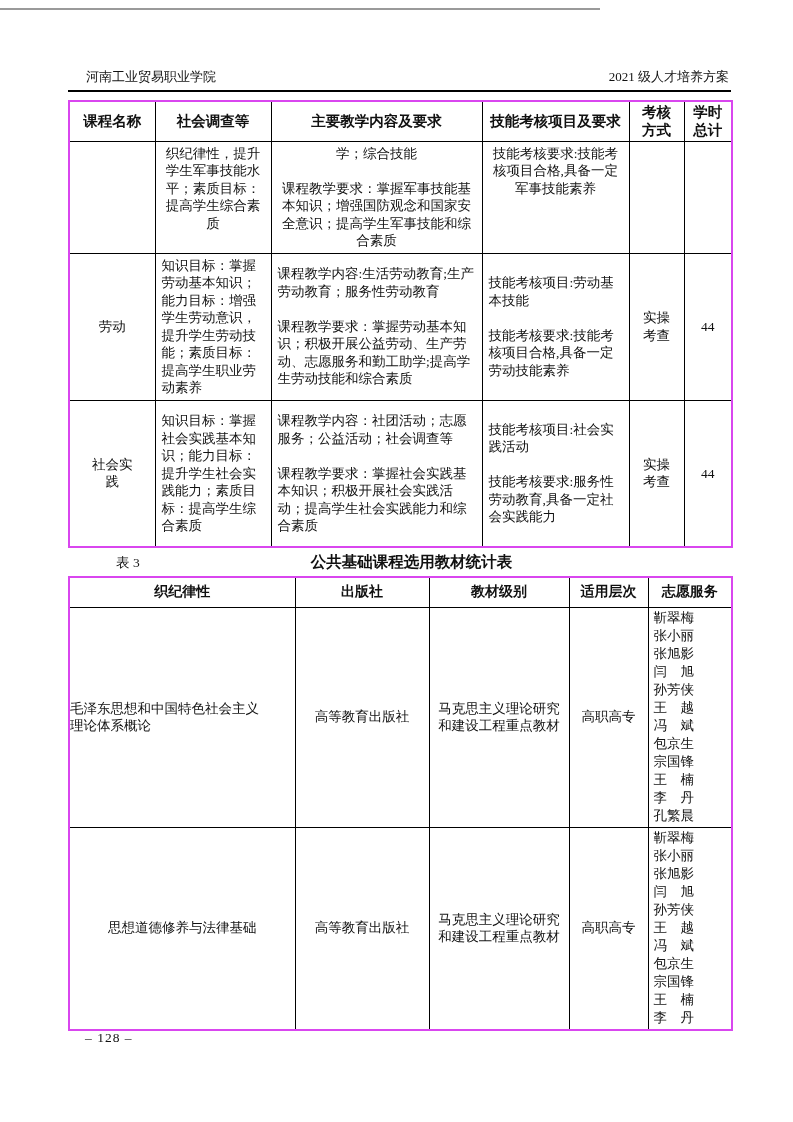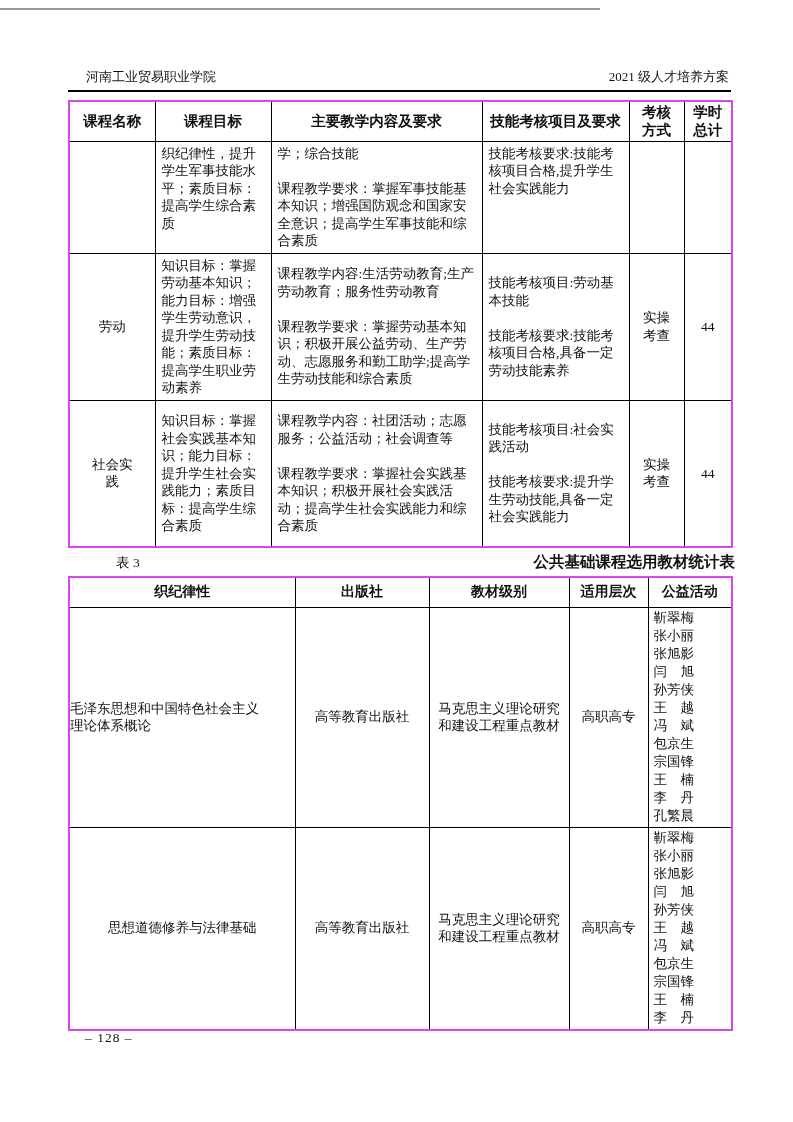--- a/index.html
+++ b/index.html
@@ -26,29 +26,29 @@
   .doc-table { position:absolute; left:68px; width:663px; border:2px solid #d946ef; }
   .doc-table th, .doc-table td {
     border:1px solid #000; overflow:hidden;
     font-size:13.5px; line-height:17.5px; vertical-align:middle;
   }
   #course-table { top:100px; }
   #course-table th { font-size:14.5px; font-weight:bold; text-align:center; line-height:18px; }
   #course-table td { padding:3px 6px; text-align:left; }
   #course-table .c-name { text-align:center; padding:3px 16px; }
   #course-table .c-center { text-align:center; padding:3px 2px; }
-  #course-table tr.row-cont td { vertical-align:top; }
+  #course-table tr.row-cont td { vertical-align:top;text-align:center; }
   .pre { white-space:pre-line; }
 
   .table3-caption {
     position:absolute; top:552px; left:68px; width:663px; height:22px;
   }
   .table3-caption .label { position:absolute; left:0; top:2px; font-size:13.5px;margin-left:48px; }
   .table3-caption .title {
-    position:absolute; left:4px; width:100%; text-align:right;
+    position:absolute; left:12px; width:100%; text-align:center;
     font-size:15.5px; font-weight:bold;
   }
 
   #textbook-table { top:576px; }
   #textbook-table th { font-size:14px; font-weight:bold; text-align:center; line-height:16px; }
   #textbook-table td { padding:2px 5px; text-align:center; }
   #textbook-table .t-teachers { vertical-align:top; line-height:18px; padding-top:1px; text-align:left; }
   #textbook-table .t-name-left { text-align:left; padding-left:0; }
   #textbook-table .t-name-left .narrow { display:inline-block; max-width:192px; text-align:left; }
   #textbook-table .t-level .narrow2 { display:inline-block; max-width:126px; }
@@ -72,35 +72,35 @@
     <col style="width:86px">
       <col style="width:116px">
       <col style="width:211px">
     <col style="width:147px">
       <col style="width:55px">
       <col style="width:48px">
   </colgroup>
   <tbody>
       <tr style="height:40px">
     <th class="pre">课程名称</th>
-    <th class="pre">课程目标</th>
+    <th class="pre">社会调查等</th>
     <th class="pre">主要教学内容及要求</th>
     <th class="pre">技能考核项目及要求</th>
     <th class="pre">考核
 方式</th>
     <th class="pre">学时
 总计</th>
   </tr>
   <tr style="height:104px" class="row-cont">
     <td class="c-name"></td>
     <td class="pre">织纪律性，提升学生军事技能水平；素质目标：提高学生综合素质</td>
     <td class="pre">学；综合技能
 
 课程教学要求：掌握军事技能基本知识；增强国防观念和国家安全意识；提高学生军事技能和综合素质</td>
-    <td class="pre">技能考核要求:技能考核项目合格,提升学生社会实践能力</td>
+    <td class="pre">技能考核要求:技能考核项目合格,具备一定军事技能素养</td>
     <td class="c-center pre"></td>
     <td class="c-center"></td>
   </tr>
   <tr style="height:147px">
     <td class="c-name">劳动</td>
     <td class="pre">知识目标：掌握劳动基本知识；能力目标：增强学生劳动意识，提升学生劳动技能；素质目标：提高学生职业劳动素养</td>
     <td class="pre">课程教学内容:生活劳动教育;生产劳动教育；服务性劳动教育
 
 课程教学要求：掌握劳动基本知识；积极开展公益劳动、生产劳动、志愿服务和勤工助学;提高学生劳动技能和综合素质</td>
     <td class="pre">技能考核项目:劳动基本技能
@@ -111,21 +111,21 @@
     <td class="c-center">44</td>
   </tr>
   <tr style="height:147px">
     <td class="c-name">社会实践</td>
     <td class="pre">知识目标：掌握社会实践基本知识；能力目标：提升学生社会实践能力；素质目标：提高学生综合素质</td>
     <td class="pre">课程教学内容：社团活动；志愿服务；公益活动；社会调查等
 
 课程教学要求：掌握社会实践基本知识；积极开展社会实践活动；提高学生社会实践能力和综合素质</td>
     <td class="pre">技能考核项目:社会实践活动
 
-技能考核要求:提升学生劳动技能,具备一定社会实践能力</td>
+技能考核要求:服务性劳动教育,具备一定社会实践能力</td>
     <td class="c-center pre">实操
 考查</td>
     <td class="c-center">44</td>
   </tr>
 </tbody>
   </table>
 
 <div class="table3-caption">
   <span class="label">表 3</span>
   <span class="title">公共基础课程选用教材统计表</span>
@@ -138,21 +138,21 @@
       <col style="width:140px">
     <col style="width:79px">
       <col style="width:84px">
   </colgroup>
   <tbody>
       <tr style="height:30px">
     <th>织纪律性</th>
     <th>出版社</th>
     <th>教材级别</th>
     <th>适用层次</th>
-    <th>公益活动</th>
+    <th>志愿服务</th>
   </tr>
   <tr style="height:219px">
     <td class="t-name-left">
       <span class="narrow">毛泽东思想和中国特色社会主义理论体系概论</span>
     </td>
     <td>高等教育出版社</td>
     <td class="t-level">
       <span class="narrow2">马克思主义理论研究和建设工程重点教材</span>
     </td>
     <td>高职高专</td>

